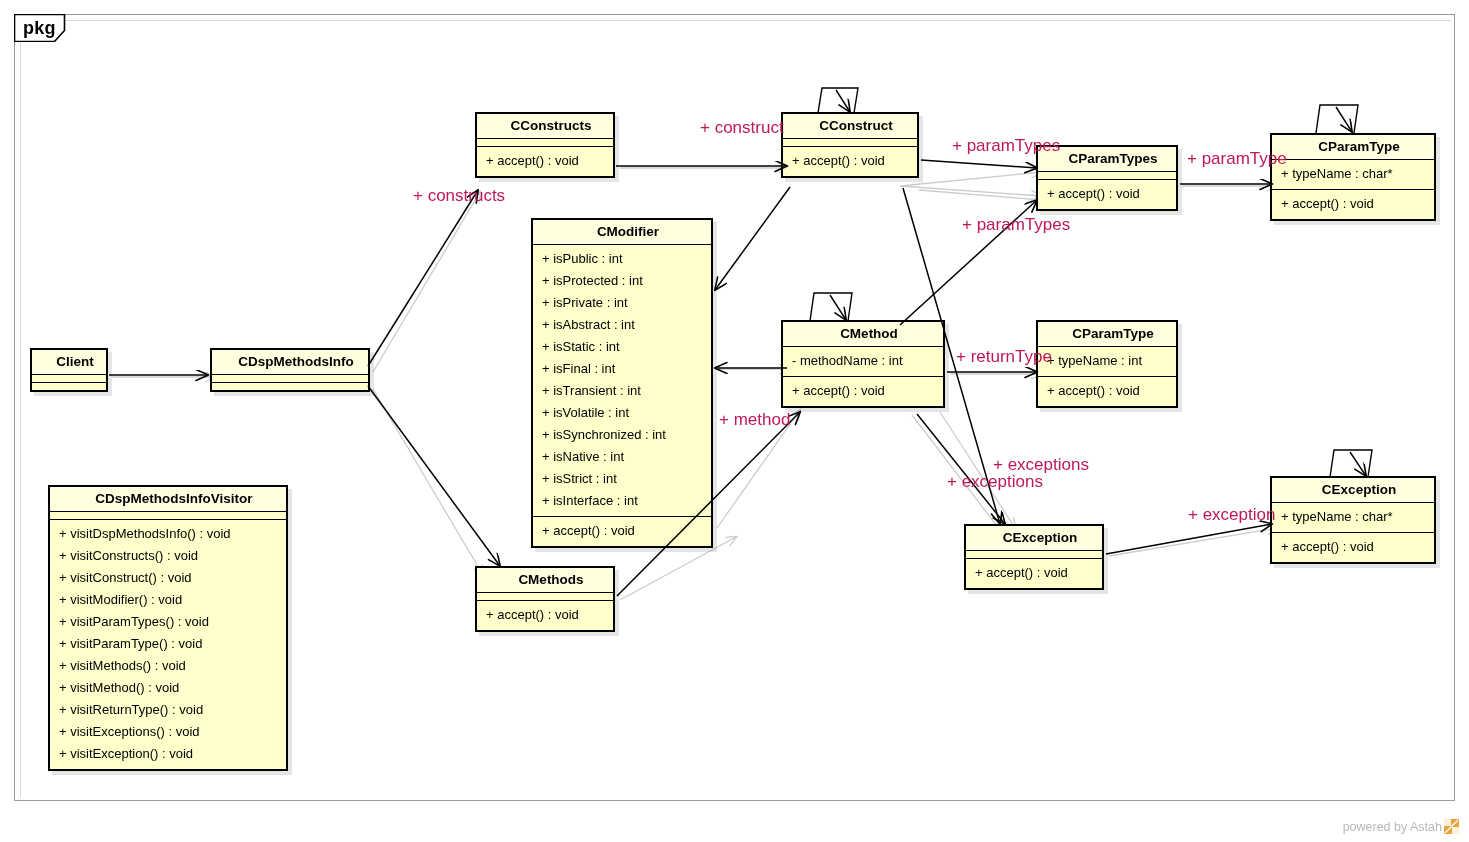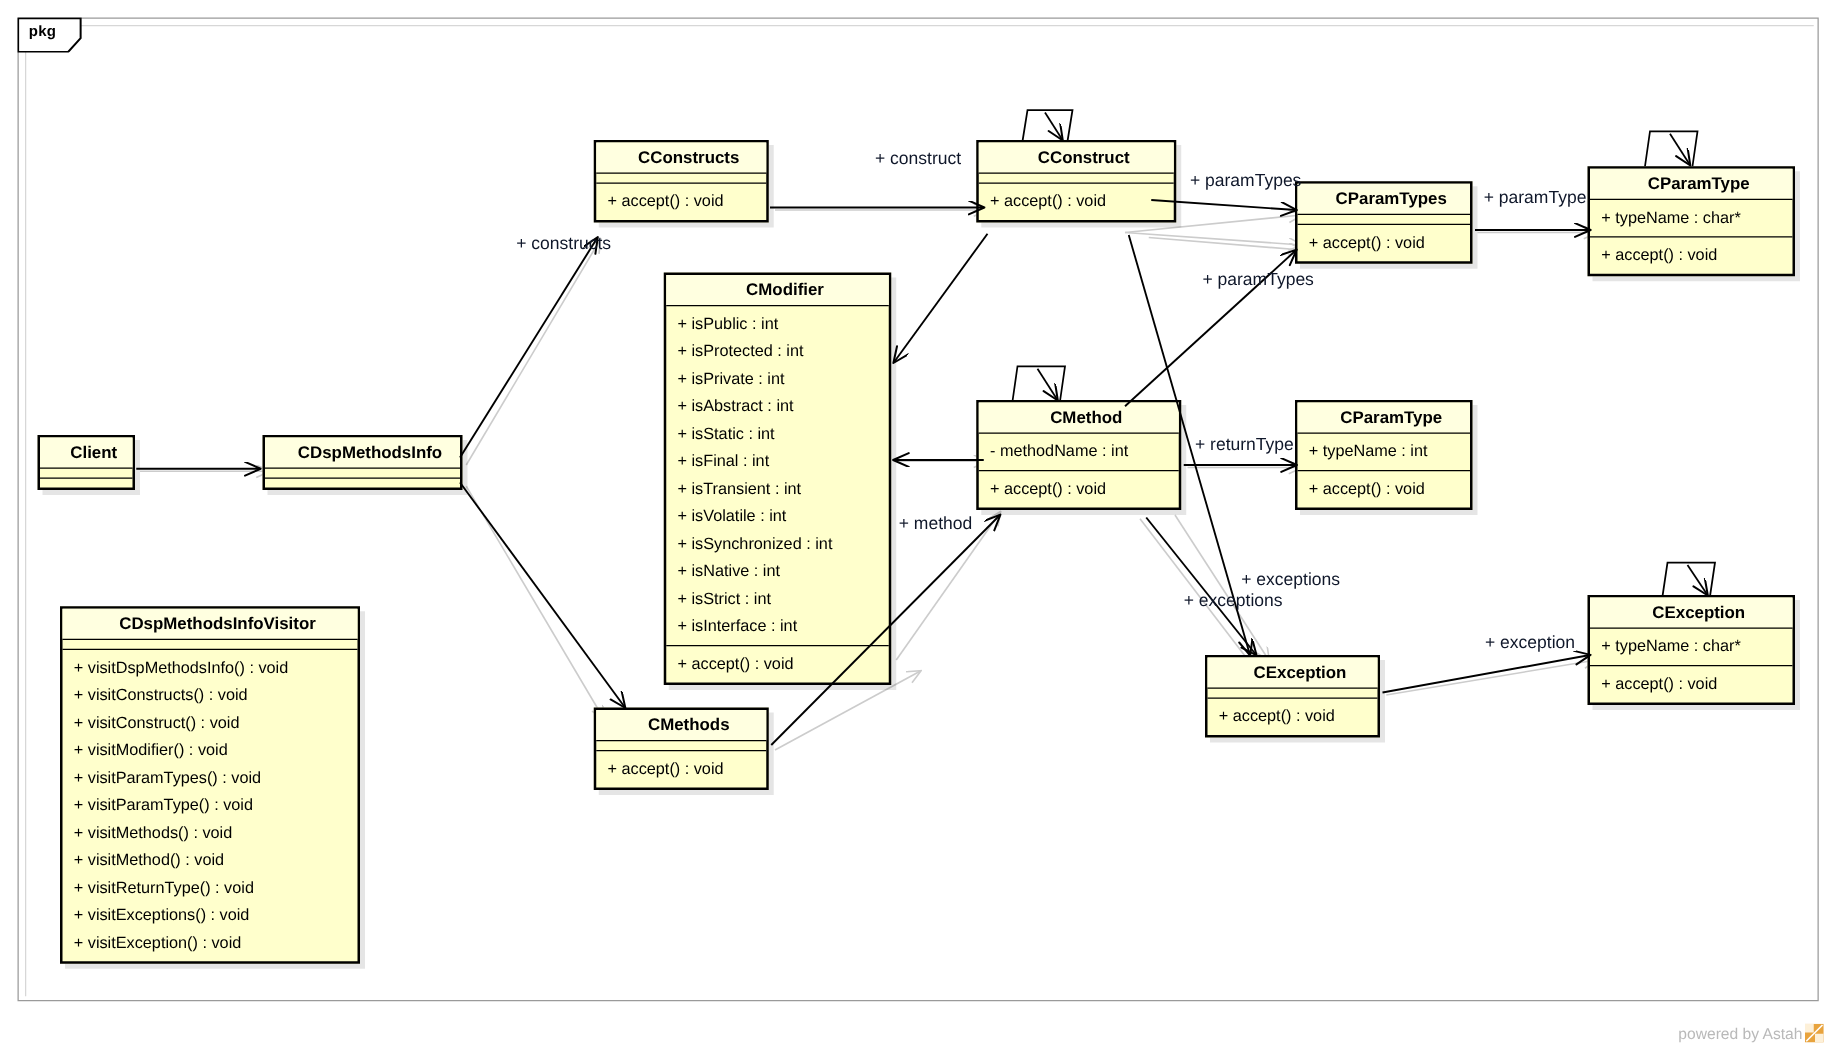--- a/index.html
+++ b/index.html
@@ -45,21 +45,21 @@
     top: 14px;
     width: 60px;
     height: 28px;
     box-sizing: border-box;
   }
   #pkg-tab svg { display: block; }
   #pkg-tab-label {
     position: absolute;
     left: 9px;
     top: 4px;
-    font-size: 12px;
+    font-size: 18px;
     font-weight: bold;
     color: #000;
     letter-spacing: 0.2px;
   }
 
   
   .cls {
     position: absolute;
     box-sizing: border-box;
     border: 2px solid #000000;
@@ -93,22 +93,22 @@
   .cls .row {
     padding: 1px 8px 1px 9px;
     white-space: nowrap;
     line-height: 20px;
     font-size: 13px;
   }
 
   
   .lbl {
     position: absolute;
-    font-size: 14px;
-    color: #0f172a;
+    font-size: 17px;
+    color: #be185d;
     white-space: nowrap;
     background: transparent;
     z-index: 8;
   }
 
   
   #links {
     position: absolute;
     left: 0; top: 0;
     width: 1469px;
@@ -222,21 +222,21 @@
   <div class="cls" style="left:475px;top:112px;width:140px;">
     <div class="name">CConstructs</div>
     <div class="sep"></div>
     <div class="compartment empty"></div>
     <div class="sep"></div>
     <div class="compartment">
       <div class="row">+ accept() : void</div>
     </div>
   </div>
 
-  <div class="cls" style="left:781px;top:112px;width:160px;">
+  <div class="cls" style="left:781px;top:112px;width:138px;">
     <div class="name">CConstruct</div>
     <div class="sep"></div>
     <div class="compartment empty"></div>
     <div class="sep"></div>
     <div class="compartment">
       <div class="row">+ accept() : void</div>
     </div>
   </div>
 
   <div class="cls" style="left:531px;top:218px;width:182px;">

